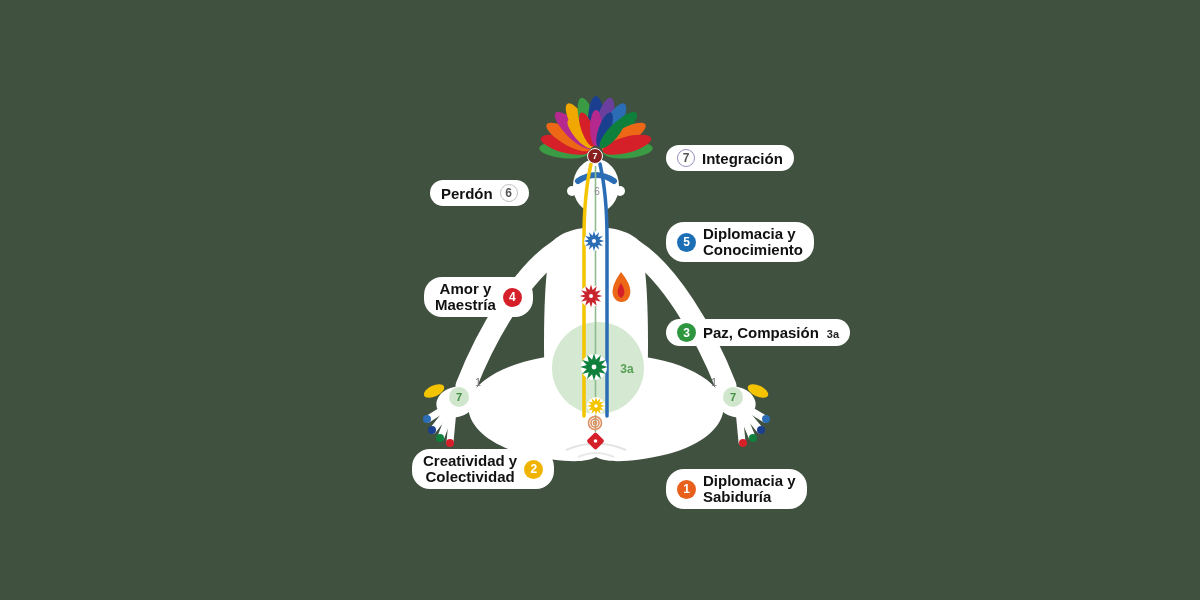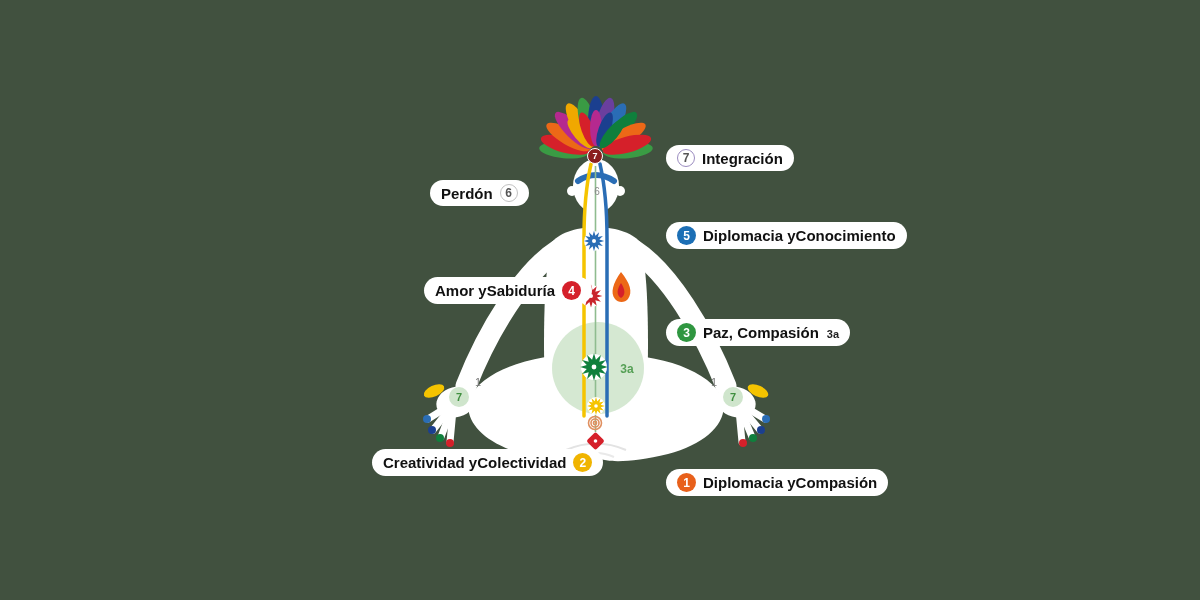--- a/index.html
+++ b/index.html
@@ -10,22 +10,22 @@
     position:absolute;display:inline-flex;align-items:center;gap:7px;
     background:#ffffff;border-radius:18px;padding:4px 11px;
     font-weight:bold;font-size:15px;color:#111;white-space:nowrap;
   }
   .badge{
     width:19px;height:19px;border-radius:50%;flex:none;
     display:flex;align-items:center;justify-content:center;
     font-size:12px;font-weight:bold;color:#fff;
   }
   .badge.outline{background:#fff;color:#555;border:1.6px solid #aaa;width:18px;height:18px}
-  .lines{display:flex;flex-direction:row;line-height:16px}
-  .lines.right{align-items:flex-start}
+  .lines{display:flex;flex-direction:column;line-height:16px}
+  .lines.right{align-items:center}
   .suffix{font-size:11px;font-weight:bold;color:#222;margin-left:1px;align-self:flex-end;padding-bottom:2px}
 </style>
 </head>
 <body>
 
 <div class="stage" style="background-color: rgb(65, 81, 63);">
 
 <svg class="fig" viewBox="0 0 1200 600">
   <defs>
     <path id="star12" d="M12 0 L6.28 1.68 L10.39 6 L4.6 4.6 L6 10.39 L1.68 6.28 L0 12 L-1.68 6.28 L-6 10.39 L-4.6 4.6 L-10.39 6 L-6.28 1.68 L-12 0 L-6.28 -1.68 L-10.39 -6 L-4.6 -4.6 L-6 -10.39 L-1.68 -6.28 L0 -12 L1.68 -6.28 L6 -10.39 L4.6 -4.6 L10.39 -6 L6.28 -1.68 Z"></path>
@@ -155,40 +155,40 @@
   <span class="badge fill" style="background-color: rgb(28, 111, 181);">5</span>
   <span class="lines">
     <span>Diplomacia y</span>
     <span>Conocimiento</span>
   </span>
 </div>
 
 <div class="pill" style="left:424px;top:277px">
   <span class="lines right">
     <span>Amor y</span>
-    <span>Sabiduría</span>
+    <span>Maestría</span>
   </span>
   <span class="badge fill" style="background-color: rgb(213, 32, 42);">4</span>
 </div>
 
 <div class="pill" style="left:666px;top:319px">
   <span class="badge fill" style="background-color: rgb(47, 150, 64);">3</span>
   <span class="txt">Paz, Compasión</span>
   <span class="suffix">3a</span>
 </div>
 
-<div class="pill" style="left:372px;top:449px">
+<div class="pill" style="left:412px;top:449px">
   <span class="lines right">
     <span>Creatividad y</span>
     <span>Colectividad</span>
   </span>
   <span class="badge fill" style="background-color: rgb(240, 180, 0);">2</span>
 </div>
 
 <div class="pill" style="left:666px;top:469px">
   <span class="badge fill" style="background-color: rgb(232, 96, 27);">1</span>
   <span class="lines">
     <span>Diplomacia y</span>
-    <span>Compasión</span>
+    <span>Sabiduría</span>
   </span>
 </div>
 
 </div>
 
 </body></html>

